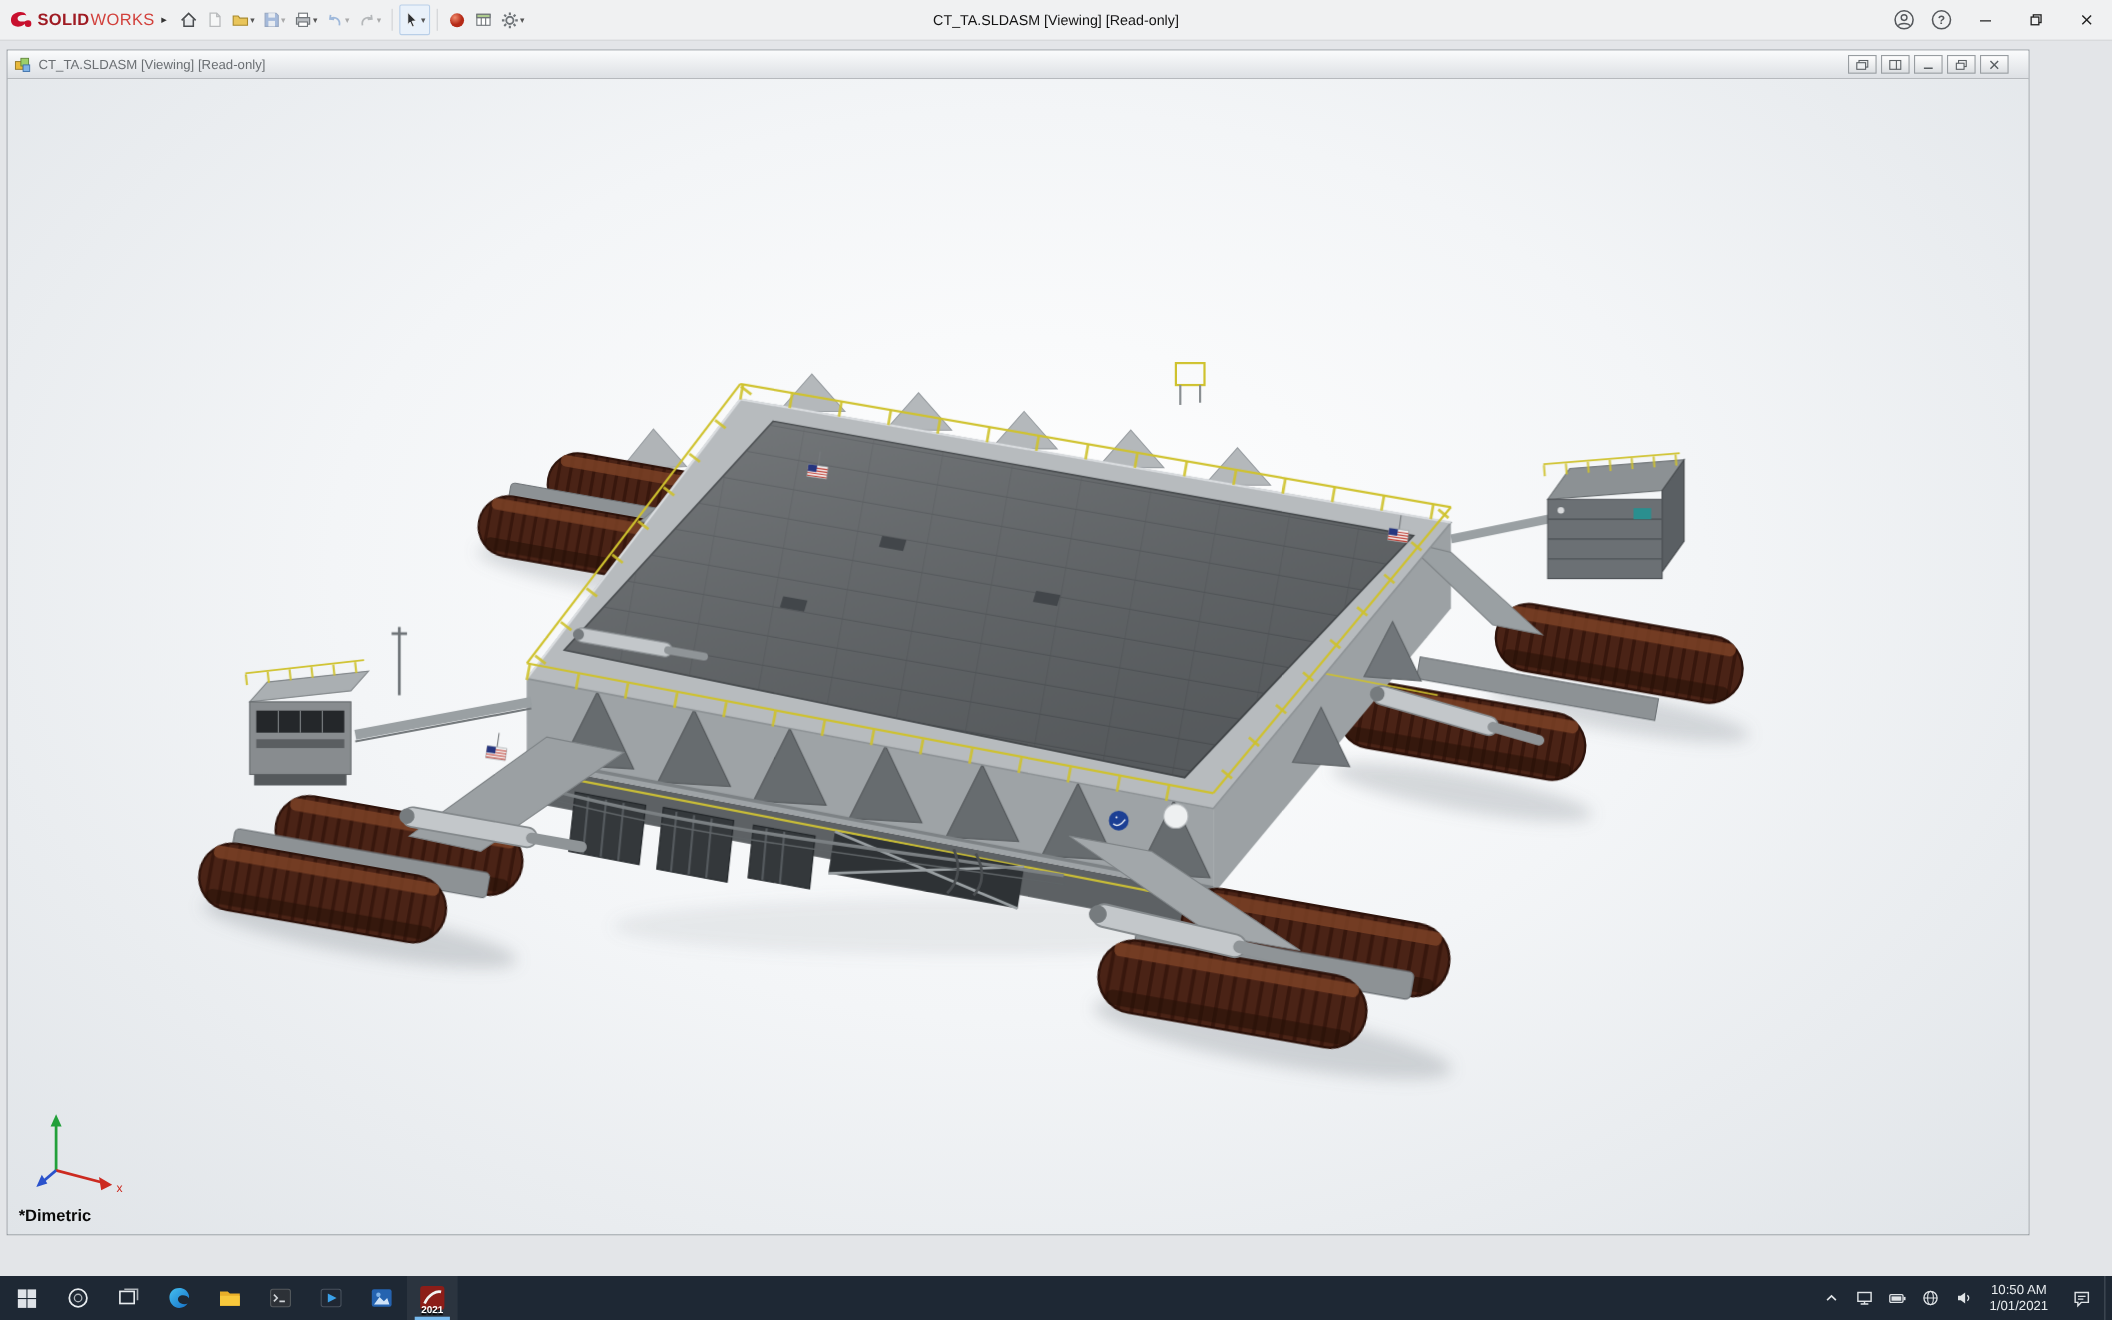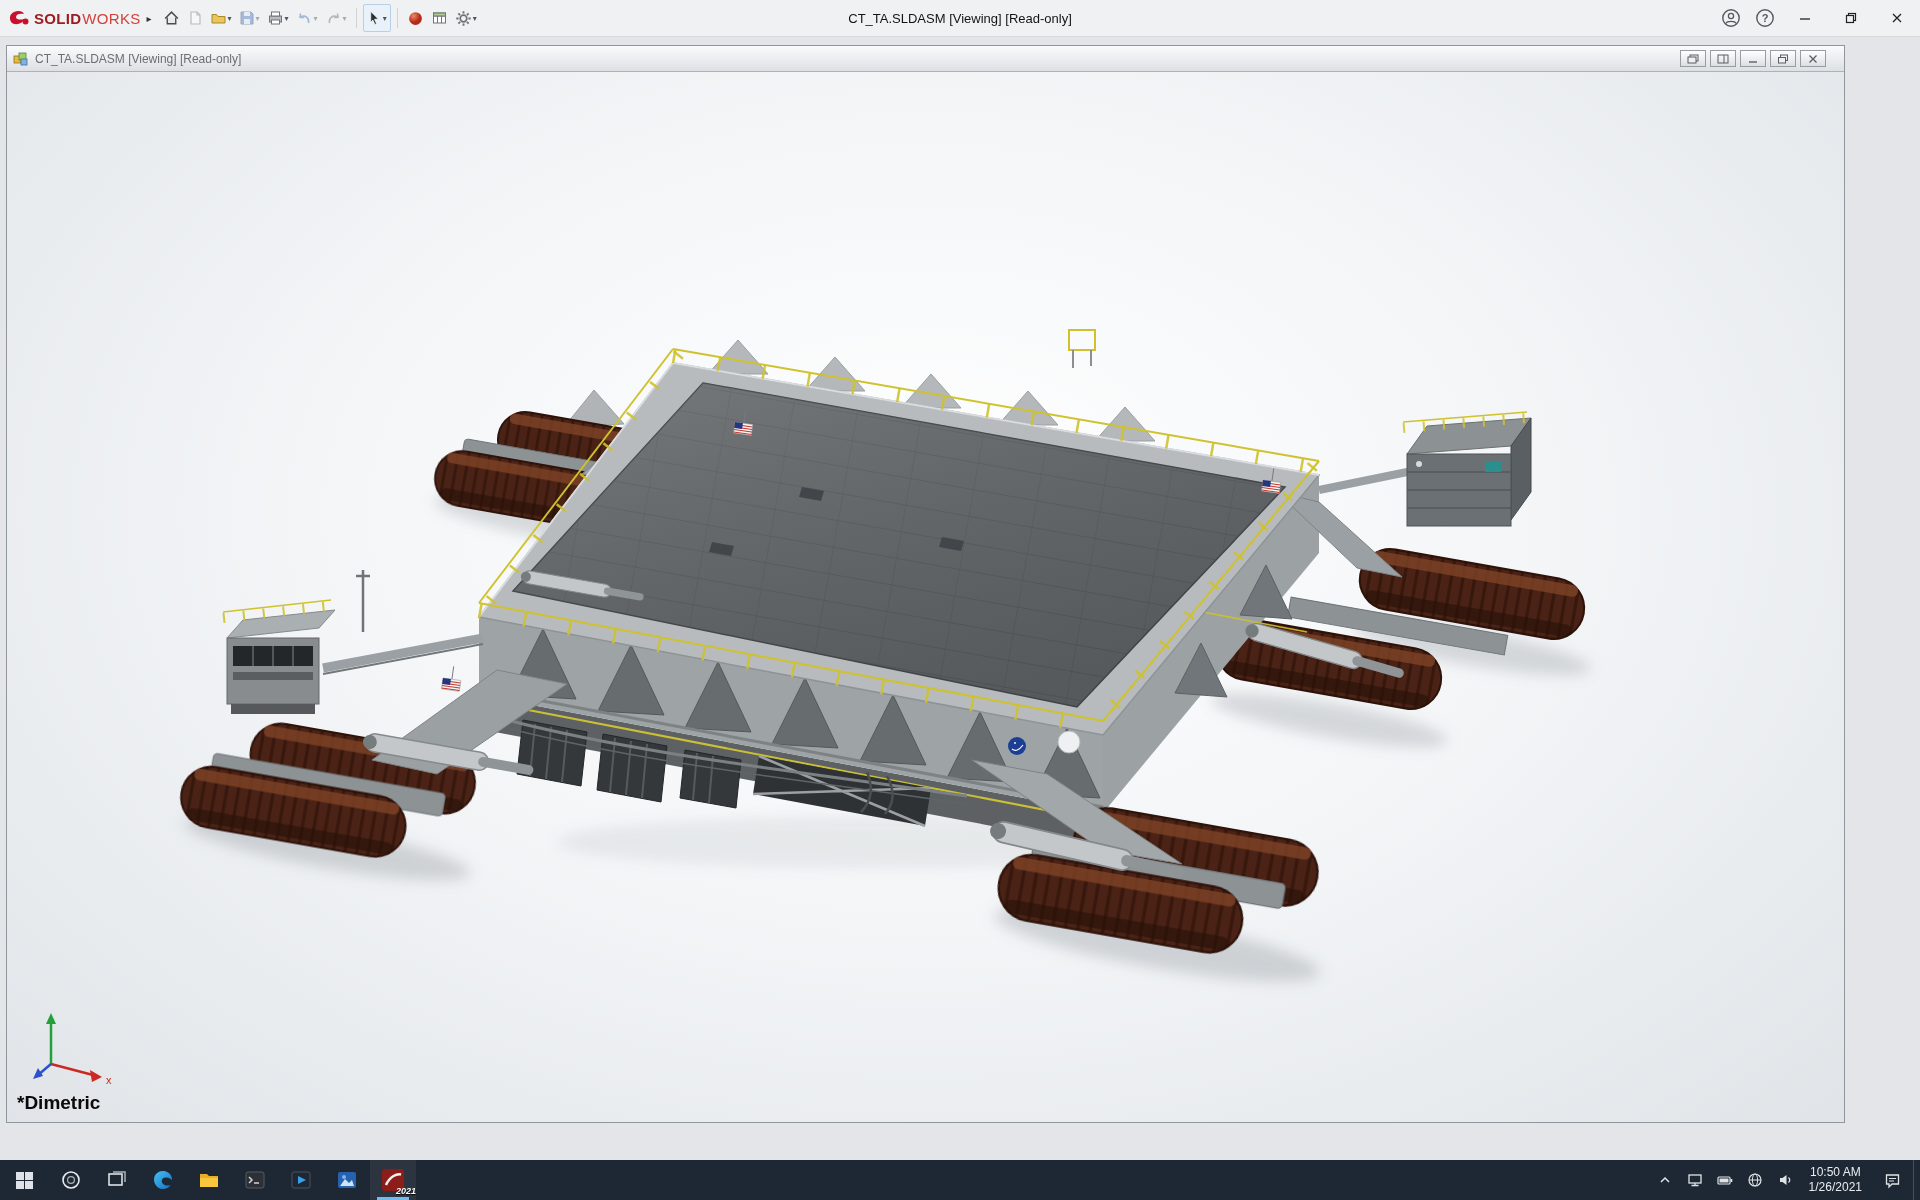--- a/index.html
+++ b/index.html
@@ -30,36 +30,36 @@
   .doc-window { position:absolute; left:6px; top:8px; width:1839px; height:1078px;
     border:1px solid #8f969c; background:#fff; display:flex; flex-direction:column; }
   .doc-titlebar { flex:0 0 26px; background:linear-gradient(#fafbfc,#dde0e4); border-bottom:1px solid #aeb2b6;
     display:flex; align-items:center; gap:6px; padding:0 6px; font-size:12px; color:#6b6f73; }
   .doc-btns { margin-left:84px; display:flex; gap:4px; margin-left:auto; padding-right:12px; }
   .doc-btn { width:26px; height:17px; border:1px solid #989da1; background:linear-gradient(#ffffff,#dcdfe2);
     display:flex; align-items:center; justify-content:center; }
   .viewport { flex:1; position:relative; overflow:hidden;
     background:radial-gradient(ellipse at 50% 42%, #ffffff 0%, #f3f5f7 48%, #e0e4e8 100%); }
   svg.model { position:absolute; inset:0; }
-  .view-label { position:absolute; left:10px; bottom:8px; font-size:19px; font-weight:600; color:#0a0a0a; }
+  .view-label { position:absolute; left:10px; bottom:8px; font-size:15px; font-weight:600; color:#0a0a0a; }
   svg.triad { position:absolute; left:18px; bottom:36px; }
 
   
   .taskbar { flex:0 0 40px; background:#1e2834; display:flex; align-items:stretch; color:#e8ecef; }
   .tb-item { display:flex; align-items:center; justify-content:center; }
   .start { width:48px; }
   .search-box { width:300px; background:#ffffff; border:1px solid #7a7f85; display:flex; align-items:center; gap:8px; padding:0 10px; }
   .search-box input { border:0; outline:0; flex:1; font-size:13px; color:#3c4043; background:transparent;
     font-family:"Liberation Sans", sans-serif; }
   .search-box input::placeholder { color:#5f6368; }
   .app-btn { width:46px; position:relative; }
   .app-btn.active { background:rgba(255,255,255,.06); }
   .app-btn.active::after { content:""; position:absolute; left:7px; right:7px; bottom:0; height:3px; background:#76b9ed; }
-  .sw-badge { position:absolute; left:0; right:0; bottom:4px; text-align:right; font-size:9px; font-weight:bold;
-    color:#fff; text-shadow:0 1px 1px #000;font-style:italic; }
+  .sw-badge { position:absolute; left:0; right:0; bottom:4px; text-align:center; font-size:9px; font-weight:bold;
+    color:#fff; text-shadow:0 1px 1px #000; }
   .tray { margin-left:auto; display:flex; align-items:stretch; }
   .tray-btn { width:30px; display:flex; align-items:center; justify-content:center; }
   .clock { display:flex; flex-direction:column; justify-content:center; text-align:center;
     font-size:12px; line-height:1.25; padding:0 9px; }
   .action { width:42px; display:flex; align-items:center; justify-content:center; }
   .show-desktop { width:7px; border-left:1px solid #46505c; }
 </style>
 </head>
 <body>
 
@@ -546,21 +546,21 @@
         </svg>
       </div>
       <div class="tray-btn">
         <svg width="16" height="16" viewBox="0 0 16 16">
           <path d="M3 6 V10 H5.5 L9.5 13 V3 L5.5 6 Z" fill="#dfe3e6"></path>
           <path d="M11.5 5.5 Q14 8 11.5 10.5" fill="none" stroke="#dfe3e6" stroke-width="1.2"></path>
         </svg>
       </div>
       <div class="clock">
         <span>10:50 AM</span>
-        <span>1/26/2021</span>
+        <span>1/01/2021</span>
       </div>
       <div class="action">
         <svg width="17" height="17" viewBox="0 0 17 17">
           <path d="M2.5 3 H14.5 V12 H8 L5 15 V12 H2.5 Z" fill="none" stroke="#dfe3e6" stroke-width="1.3"></path>
           <path d="M5 6.5 H12 M5 9 H10" stroke="#dfe3e6" stroke-width="1.1"></path>
         </svg>
       </div>
       <div class="show-desktop"></div>
     </div>
   </footer>

